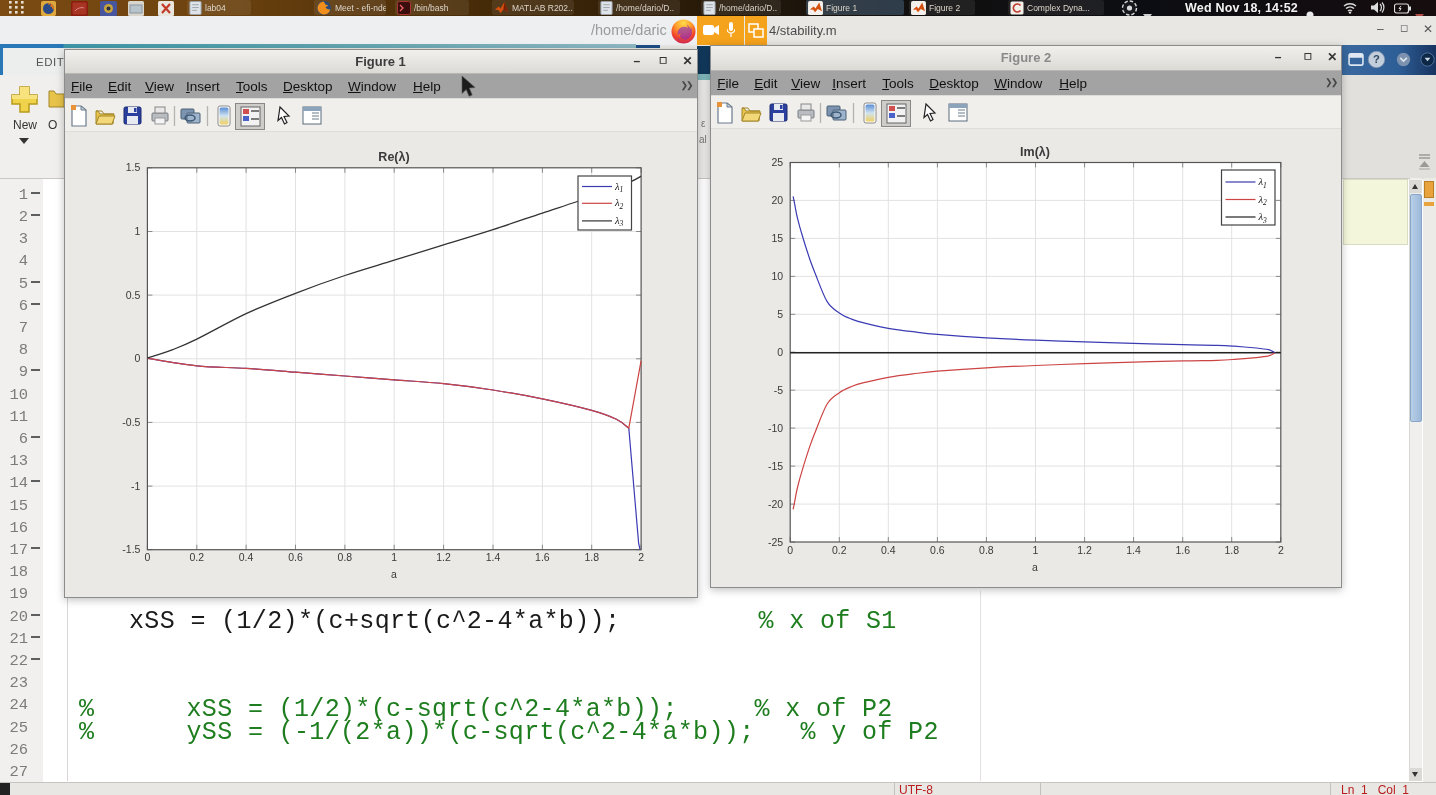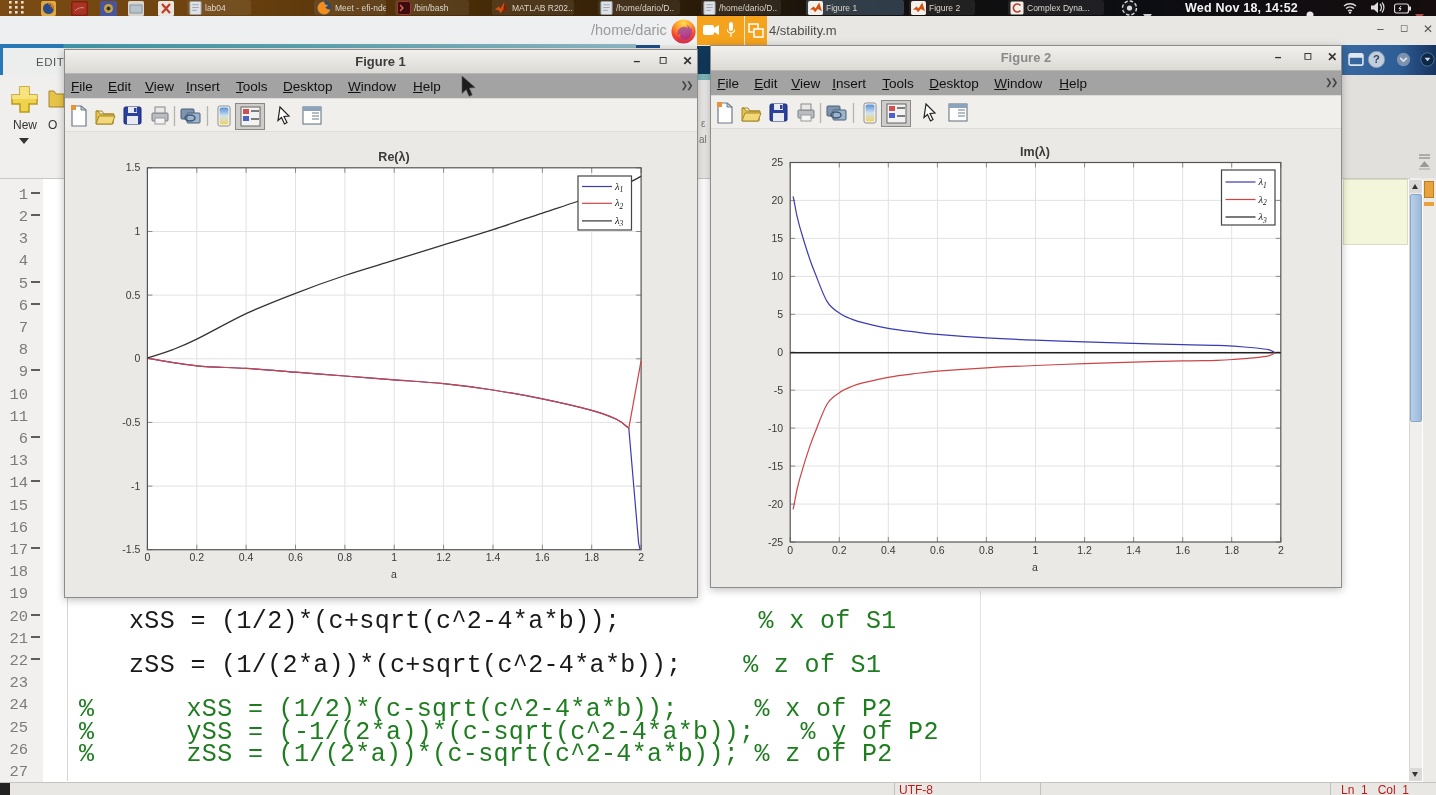--- a/index.html
+++ b/index.html
@@ -330,24 +330,22 @@
       <div class="ld" style="top:190.4px"></div>
       <div class="ld" style="top:257.0px"></div>
       <div class="ld" style="top:301.4px"></div>
       <div class="ld" style="top:368.0px"></div>
       <div class="ld" style="top:434.6px"></div>
       <div class="ld" style="top:456.8px"></div>
       <div class="ld" style="top:479.0px"></div>
   <div id="gline"></div>
   <div id="colline"></div>
   <div class="cl" style="top:427.6px"><span class="k">xSS = (1/2)*(c+sqrt(c^2-4*a*b));</span>         <span class="c">% x of S1</span></div>
-      <div class="cl" style="top:472.0px"><span class="k">zSS = (1/(2*a))*(c+sqrt(c^2-4*a*b));</span>    <span class="c">% z of S1</span></div>
   <div class="cl2" style="top:516.4px"><span class="c">%      xSS = (1/2)*(c-sqrt(c^2-4*a*b));     % x of P2</span></div>
       <div class="cl2" style="top:538.6px"><span class="c">%      ySS = (-1/(2*a))*(c-sqrt(c^2-4*a*b));   % y of P2</span></div>
-      <div class="cl2" style="top:560.8px"><span class="c">%      zSS = (1/(2*a))*(c-sqrt(c^2-4*a*b)); % z of P2</span></div>
 </div>
 <div id="ybox"></div>
 <div id="sbtrack"></div>
 <div id="sbup">
       <div class="sbarrow" style="top:4px;border-left:3.5px solid transparent;border-right:3.5px solid transparent;border-bottom:5px solid #333"></div>
     </div>
 <div id="sbthumb"></div>
 <div id="sbdown">
       <div class="sbarrow" style="top:4px;border-left:3.5px solid transparent;border-right:3.5px solid transparent;border-top:5px solid #333"></div>
     </div>

